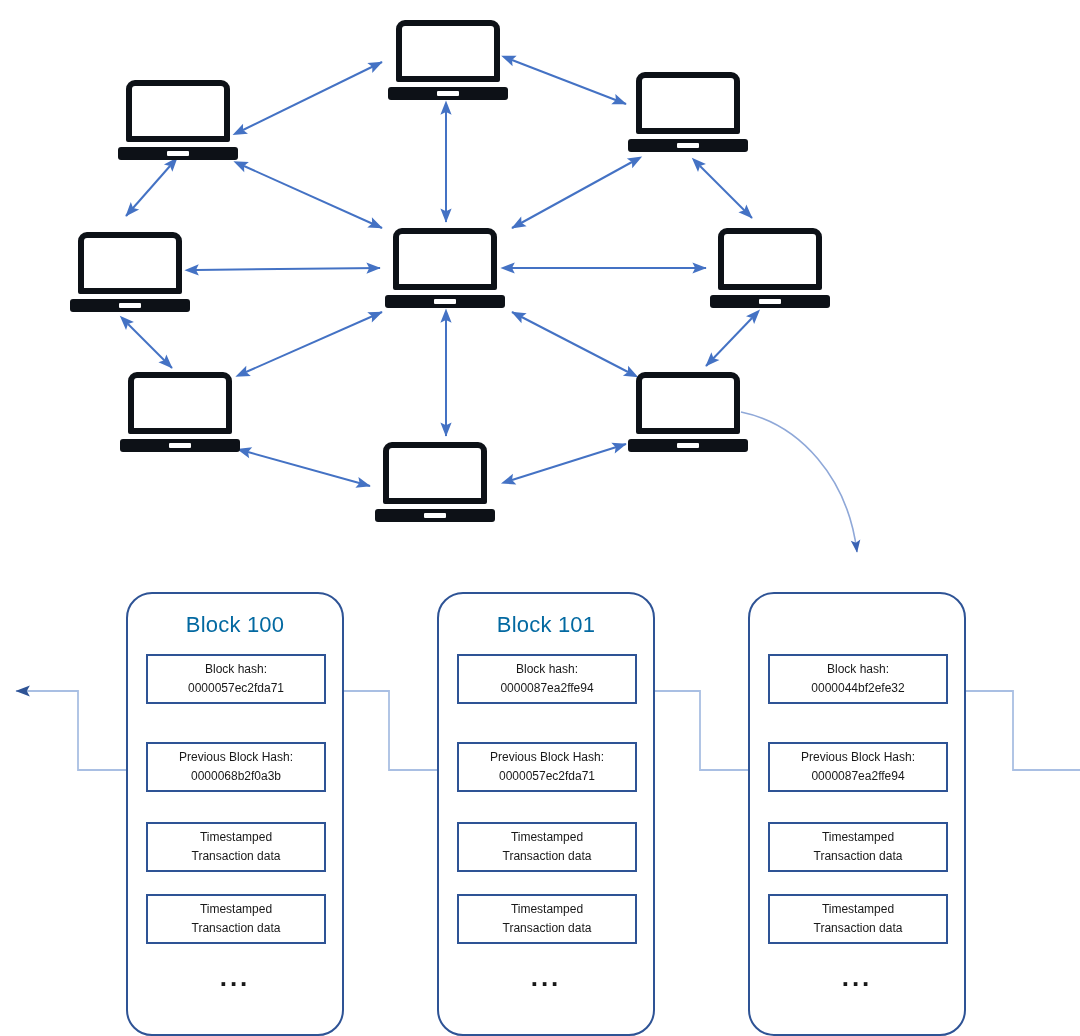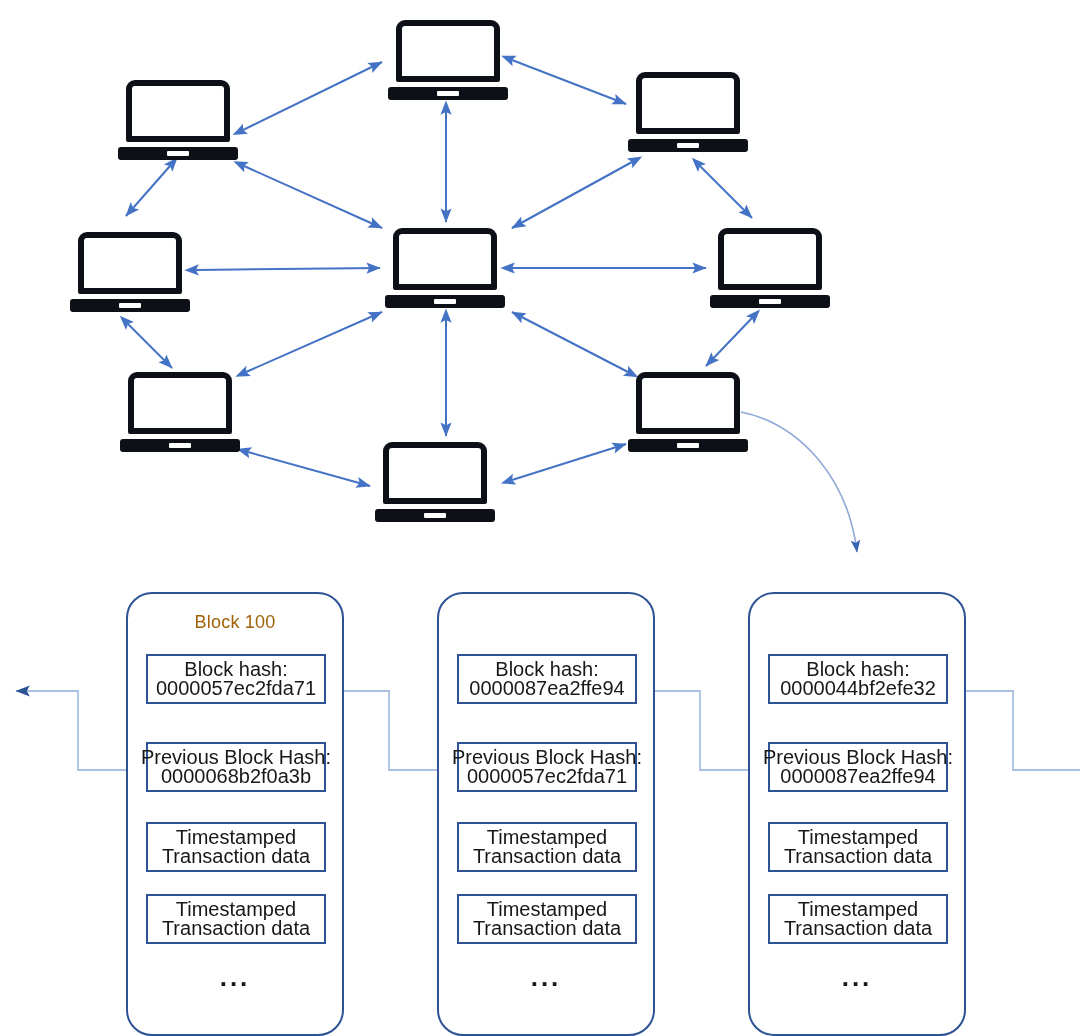--- a/index.html
+++ b/index.html
@@ -72,35 +72,35 @@
     border: 2px solid #2e5395;
     border-radius: 26px;
     background: #ffffff;
   }
   .block-title {
     position: absolute;
     left: 0;
     top: 18px;
     width: 100%;
     text-align: center;
-    font-size: 18px;
-    color: #a16207;
+    font-size: 22px;
+    color: #0369a1;
     letter-spacing: 0.2px;
   }
   .cell {
     position: absolute;
     box-sizing: border-box;
     border: 2px solid #2e5395;
     background: #ffffff;
     display: flex;
     flex-direction: column;
     align-items: center;
     justify-content: center;
     text-align: left;
-    font-size: 20px;
+    font-size: 12px;
     line-height: 19px;
     color: #181818;
   }
   .cell .l1, .cell .l2 {
     display: block;
     white-space: nowrap;
   }
   .ellipsis {
     position: absolute;
     width: 100%;
@@ -227,20 +227,21 @@
       <span class="l2">Transaction data</span>
     </div>
     <div class="cell" style="left:18px; top:300px; width:180px; height:50px;">
       <span class="l1">Timestamped</span>
       <span class="l2">Transaction data</span>
     </div>
     <div class="ellipsis" style="top:368px;">...</div>
   </div>
 
   <div class="block" style="left:437px; top:592px; width:218px; height:444px;">
+    <div class="block-title">Block 101</div>
     <div class="cell" style="left:18px; top:60px; width:180px; height:50px;">
       <span class="l1">Block hash:</span>
       <span class="l2">0000087ea2ffe94</span>
     </div>
     <div class="cell" style="left:18px; top:148px; width:180px; height:50px;">
       <span class="l1">Previous Block Hash:</span>
       <span class="l2">0000057ec2fda71</span>
     </div>
     <div class="cell" style="left:18px; top:228px; width:180px; height:50px;">
       <span class="l1">Timestamped</span>

